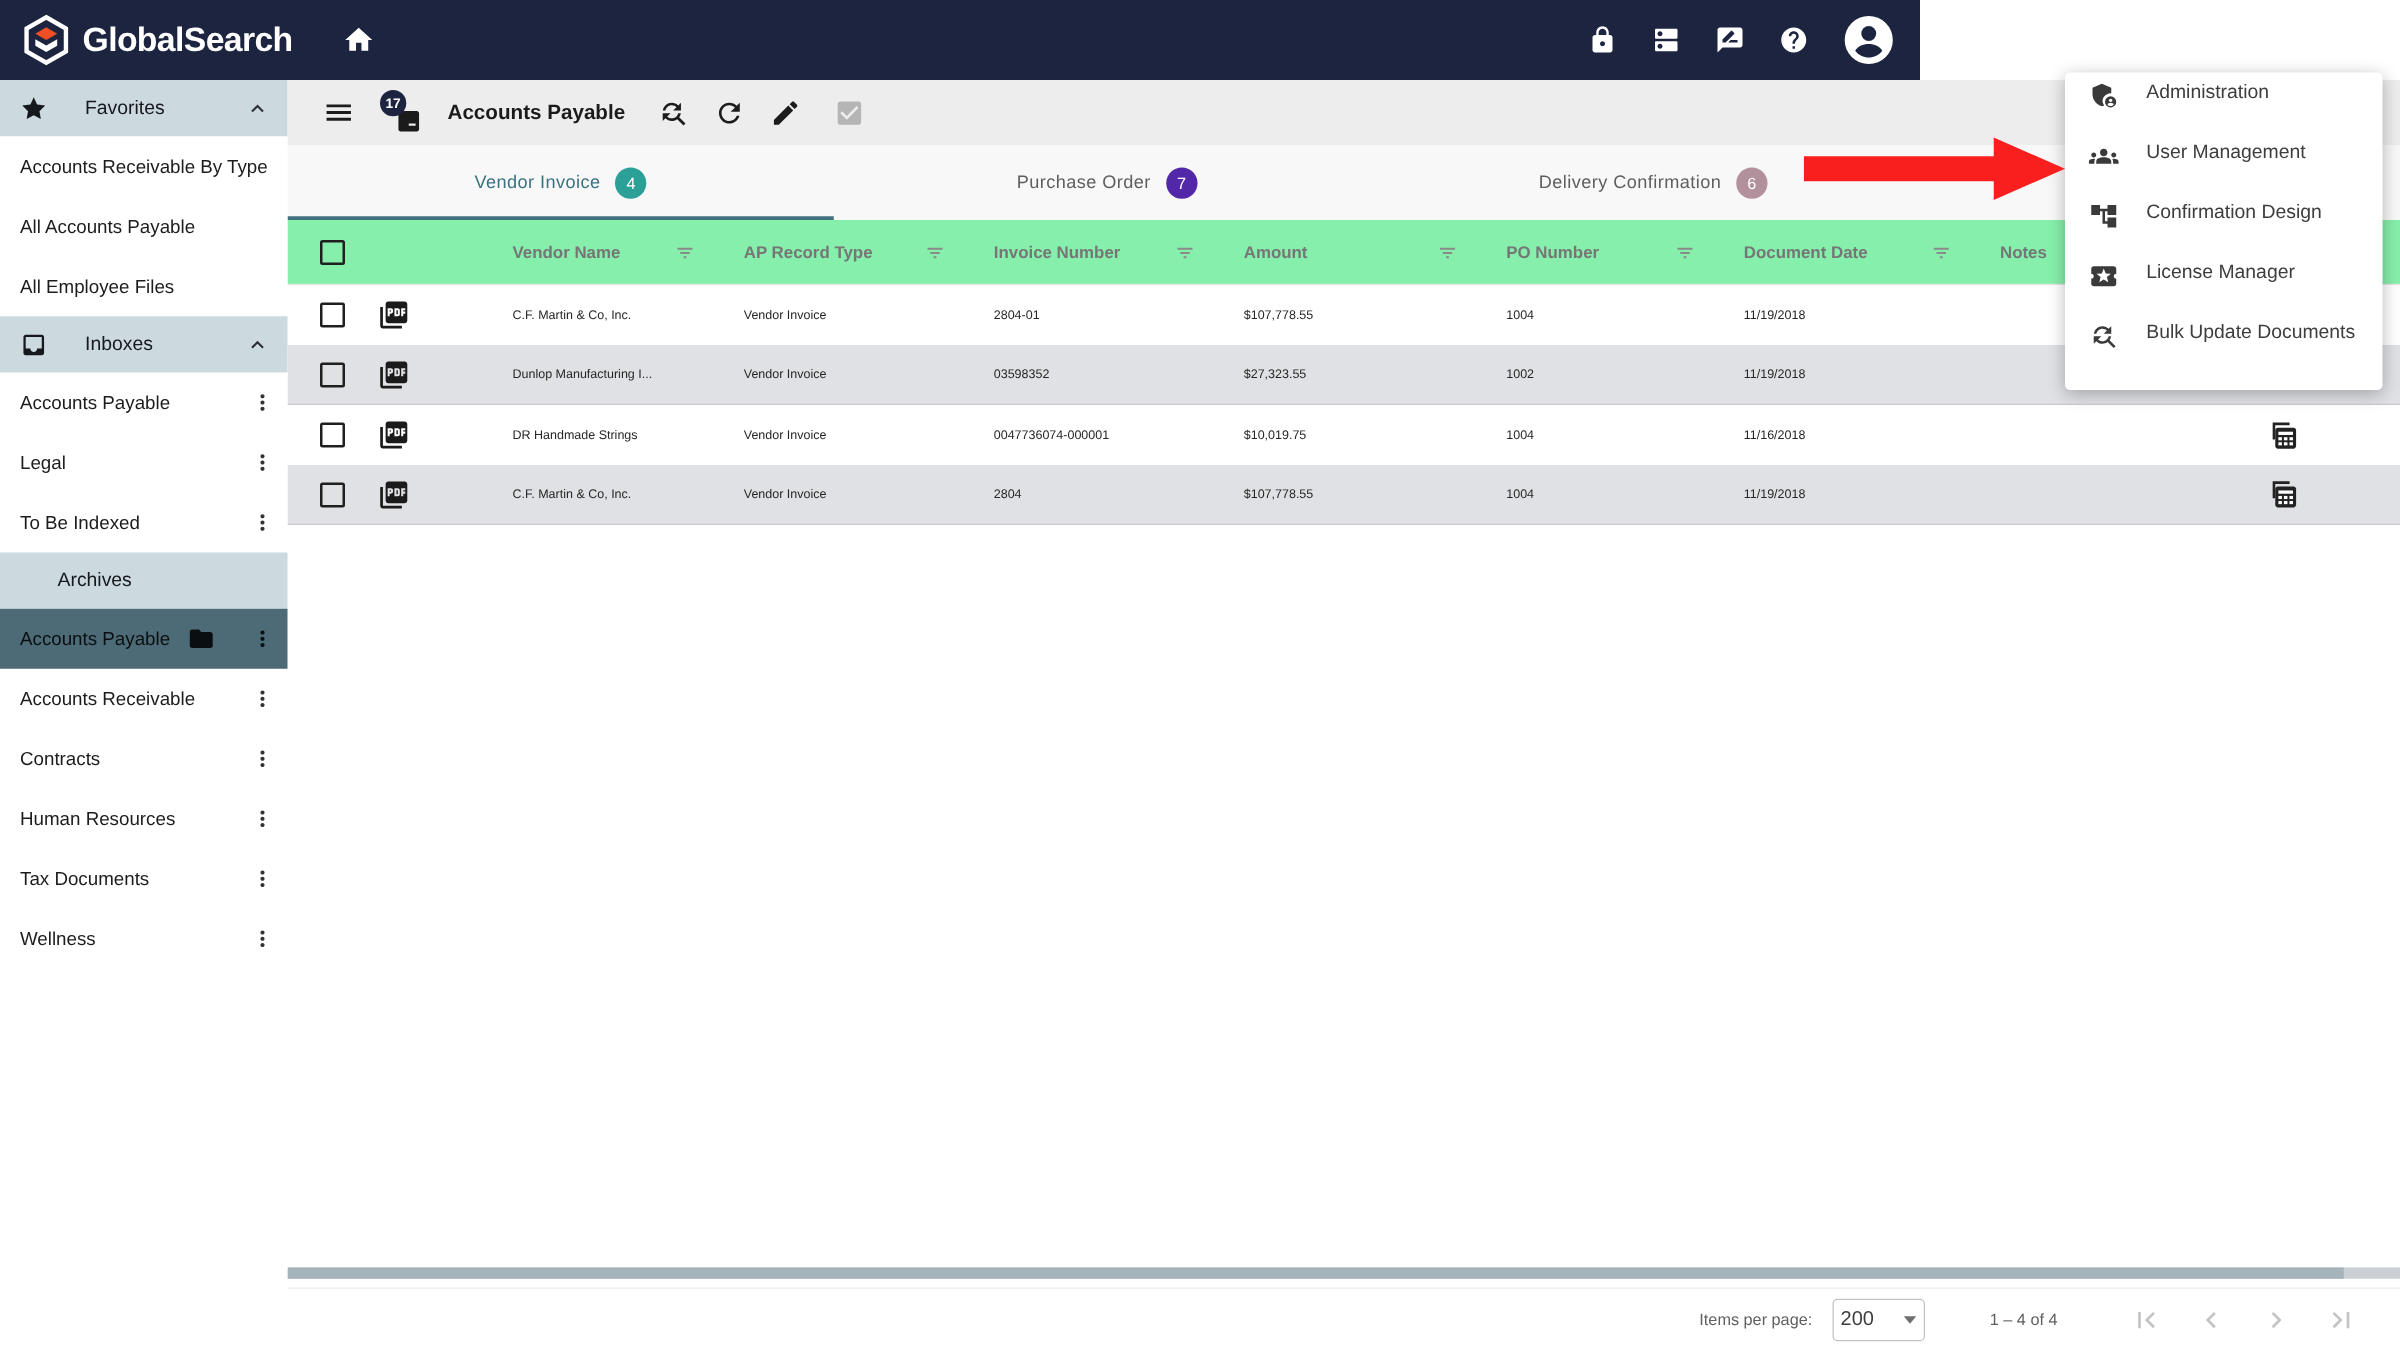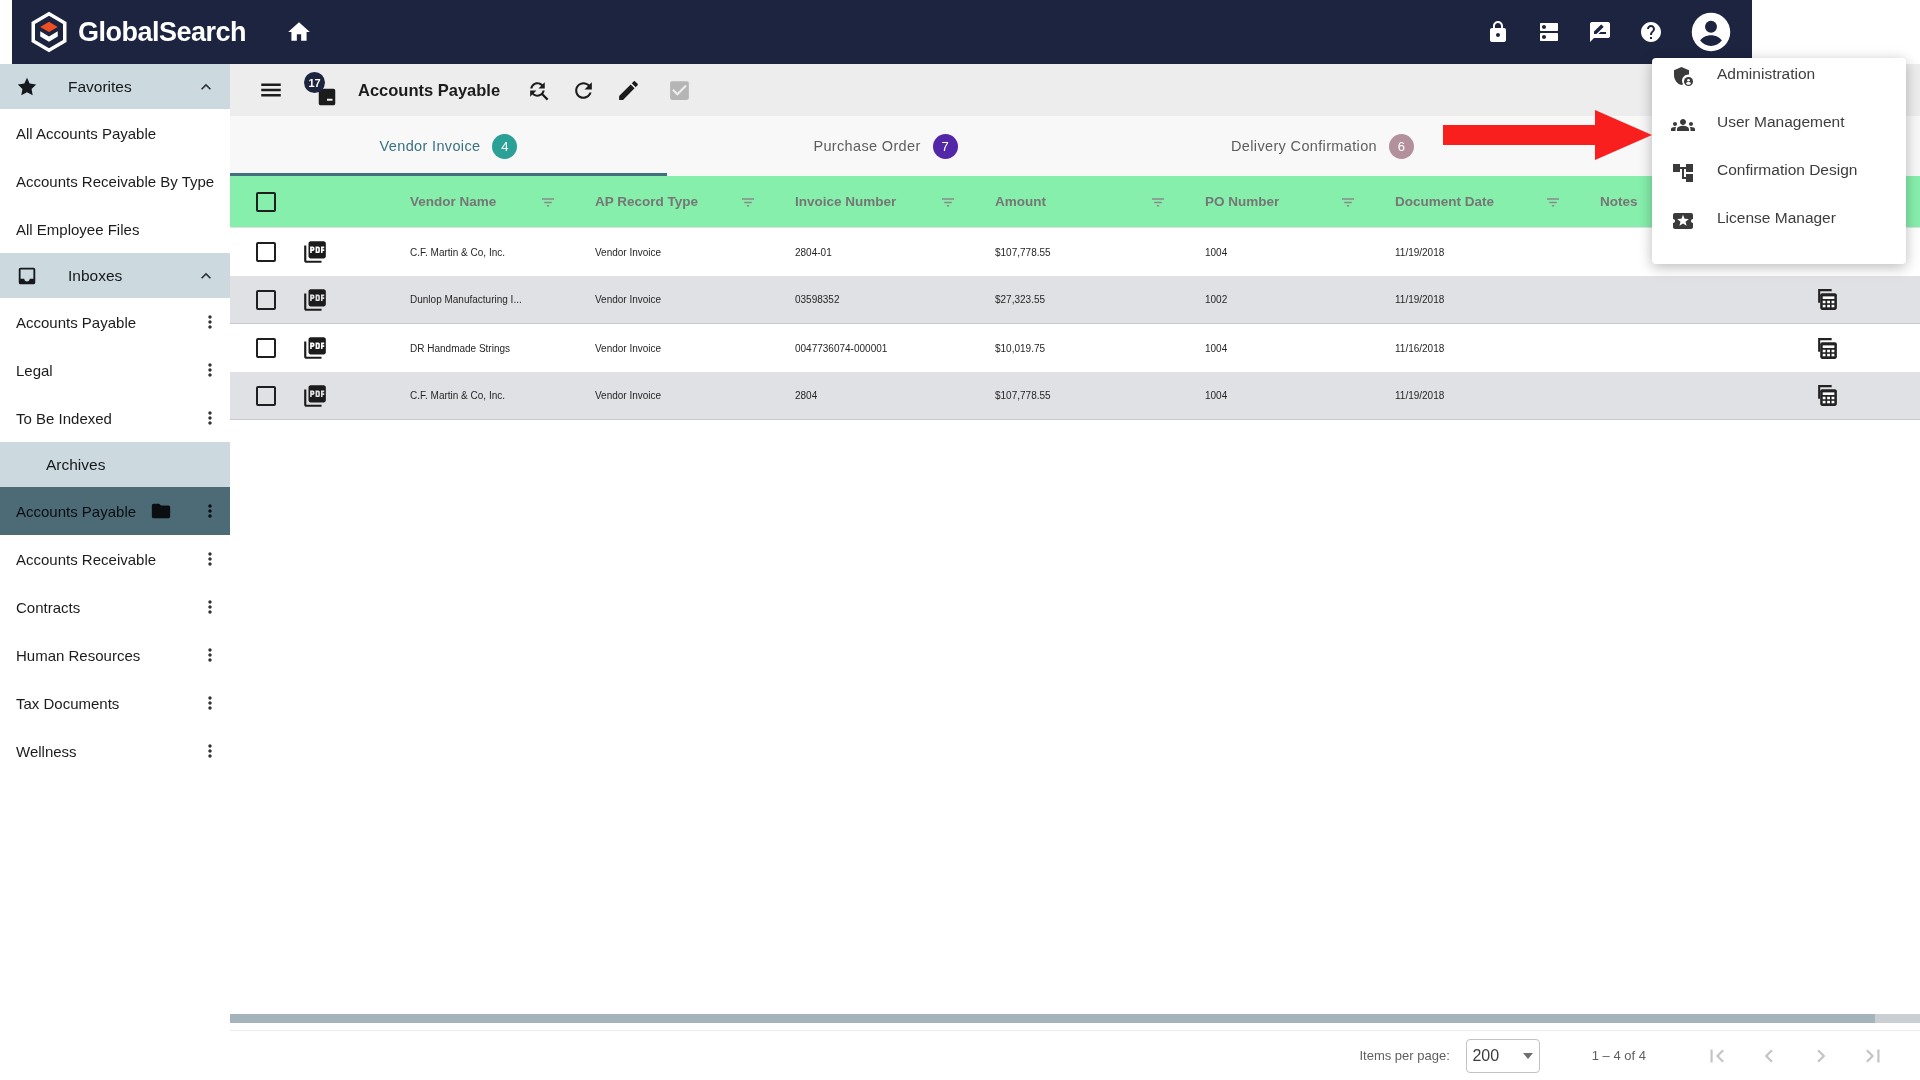--- a/index.html
+++ b/index.html
@@ -1,21 +1,21 @@
 <!DOCTYPE html>
 <html><head>
 <meta charset="utf-8">
 <style>
   * { margin:0; padding:0; box-sizing:border-box; }
   html,body { width:1920px; height:1080px; overflow:hidden; background:#fff;
               font-family:"Liberation Sans", sans-serif; position:relative; }
   svg { display:block; }
 
   
-  .topbar { position:absolute; left:12px; top:0; width:1740px; height:64px;
+  .topbar { position:absolute; left:0; top:0; width:1536px; height:64px;
             background:#1c2440; display:flex; align-items:center; padding-left:16px; z-index:5; }
   .brand { display:flex; align-items:center; gap:8px; }
   .brand-text { color:#fff; font-size:27px; font-weight:700; letter-spacing:-0.5px; }
   .home-btn { margin-left:40px; cursor:pointer; }
   .topbar-right { position:absolute; right:20px; top:0; height:64px; display:flex;
                   align-items:center; gap:27px; }
   .tb-icon { width:24px; height:24px; fill:#fff; cursor:pointer; }
   .avatar { width:42px; height:42px; cursor:pointer; }
 
   
@@ -143,24 +143,24 @@
     <svg class="sh-icon" viewBox="0 0 24 24">
         <path d="M12 2l2.9 6.26L22 9.27l-5 4.87 1.18 6.88L12 17.77l-6.18 3.25L7 14.14 2 9.27l7.1-1.01z"></path>
       </svg>
     <span class="sh-label">Favorites</span>
     <span class="sh-spacer"></span>
     <svg class="chev" viewBox="0 0 24 24">
         <path d="M7.41 15.41L12 10.83l4.59 4.58L18 14l-6-6-6 6z"></path>
       </svg>
   </div>
   <div class="side-item">
+    <span class="si-label">Accounts Receivable By Type</span>
+  </div>
+  <div class="side-item">
     <span class="si-label">All Accounts Payable</span>
-  </div>
-  <div class="side-item">
-    <span class="si-label">Accounts Receivable By Type</span>
   </div>
   <div class="side-item">
     <span class="si-label">All Employee Files</span>
   </div>
 
   <div class="side-header">
     <svg class="sh-icon" viewBox="0 0 24 24">
         <path d="M19 3H4.99c-1.1 0-1.97.9-1.97 2L3 19c0 1.1.89 2 1.99 2H19c1.1 0 2-.9 2-2V5c0-1.1-.9-2-2-2zm0 12h-4c0 1.66-1.35 3-3 3s-3-1.34-3-3H4.99V5H19v10z"></path>
       </svg>
     <span class="sh-label">Inboxes</span>
@@ -513,17 +513,23 @@
         <path d="M22 11V3h-7v3H9V3H2v8h7V8h2v10h4v3h7v-8h-7v3h-2V8h2v3z"></path>
       </svg>
     <span>Confirmation Design</span>
   </div>
   <div class="menu-item">
     <svg class="menu-ic" viewBox="0 0 24 24">
         <path d="M20 12c0-1.1.9-2 2-2V6c0-1.1-.9-2-2-2H4c-1.1 0-1.99.9-1.99 2v4c1.1 0 1.99.9 1.99 2s-.89 2-2 2v4c0 1.1.9 2 2 2h16c1.1 0 2-.9 2-2v-4c-1.1 0-2-.9-2-2zm-4.42 4.8L12 14.5l-3.58 2.3 1.08-4.12-3.29-2.69 4.24-.25L12 5.8l1.57 3.95 4.24.25-3.29 2.69 1.08 4.11z"></path>
       </svg>
     <span>License Manager</span>
   </div>
+  <div class="menu-item">
+    <svg class="menu-ic" viewBox="0 0 24 24">
+        <path d="M11 6c1.38 0 2.63.56 3.54 1.46L12 10h6V4l-2.05 2.05C14.68 4.78 12.93 4 11 4c-3.53 0-6.43 2.61-6.92 6H6.1c.46-2.28 2.48-4 4.9-4zm5.64 9.14c.66-.9 1.12-1.97 1.28-3.14H15.9c-.46 2.28-2.48 4-4.9 4-1.38 0-2.63-.56-3.54-1.46L10 12H4v6l2.05-2.05C7.32 17.22 9.07 18 11 18c1.55 0 2.98-.51 4.14-1.36L20 21.49 21.49 20l-4.85-4.86z"></path>
+      </svg>
+    <span>Bulk Update Documents</span>
+  </div>
 </div>
 
 <svg class="arrow" width="212" height="60" viewBox="0 0 212 60">
   <polygon points="0,20 152,20 152,5 209,30 152,55 152,40 0,40" fill="#fa1f1f"></polygon>
 </svg>
 
 </body></html>

